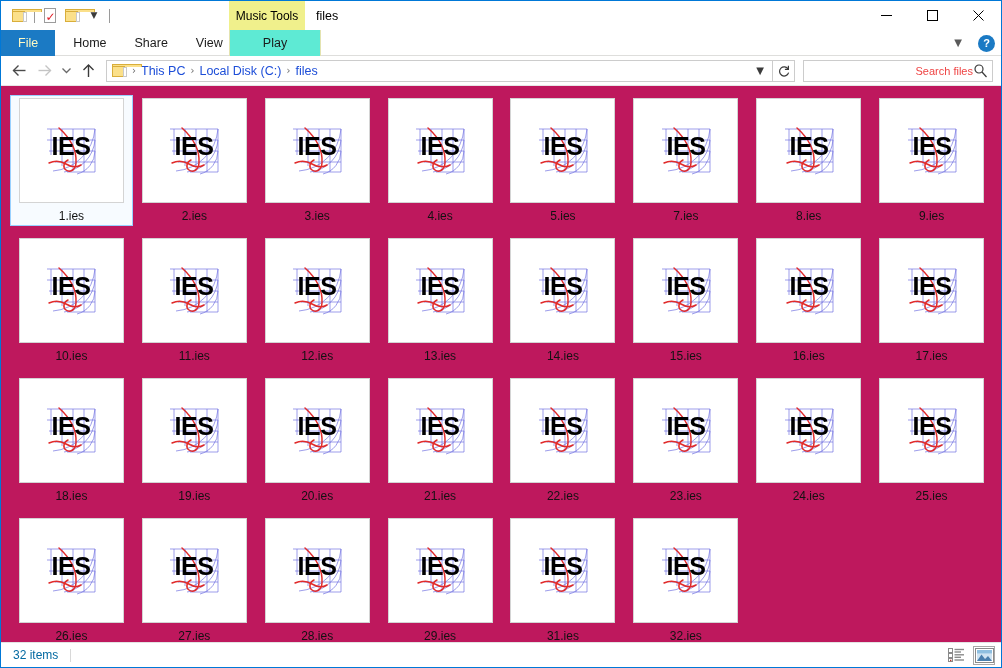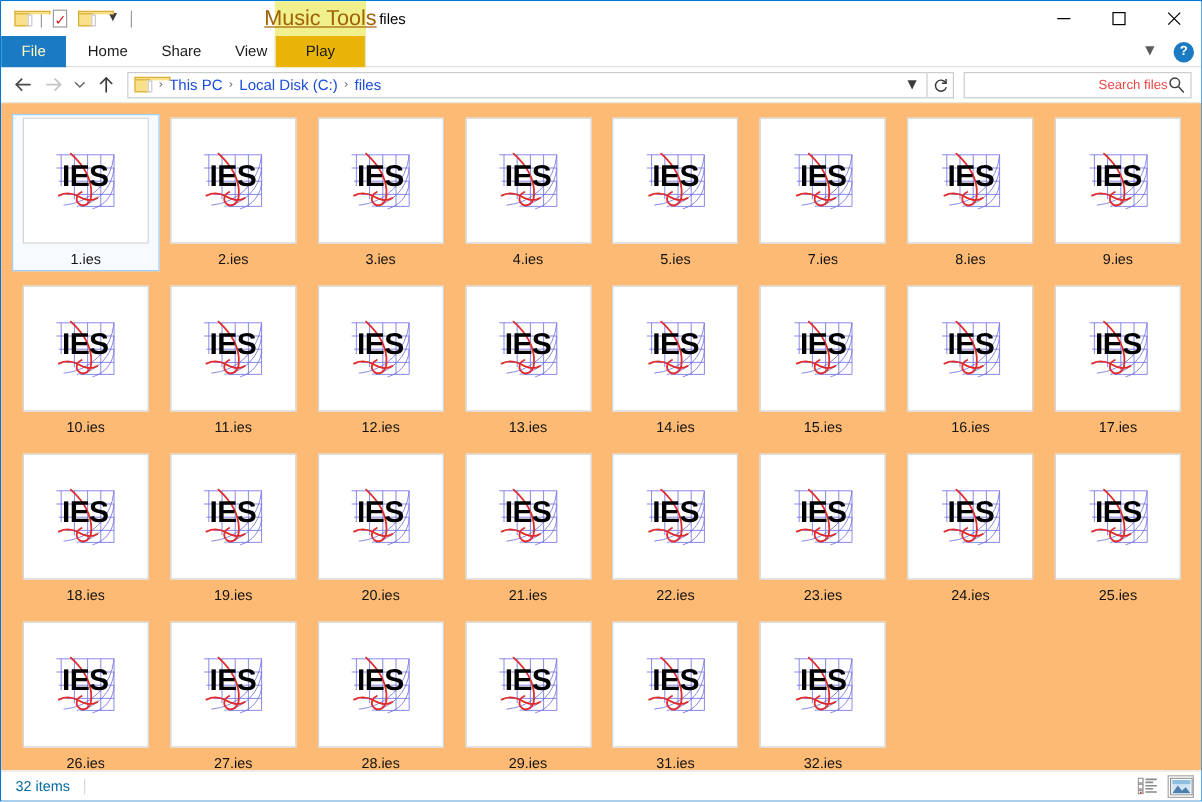--- a/index.html
+++ b/index.html
@@ -68,21 +68,21 @@
     font-family: "DejaVu Sans", sans-serif;
   }
 
   .ctx-tabhead {
     position: absolute; left: 228px; top: 0;
     width: 76px; height: 29px;
     background: #f0f08c;
     display: flex; align-items: center; justify-content: center;
   }
   .ctx-tabhead span {
-    font-size: 18px; color: #a16207; white-space: nowrap; text-decoration: underline;
+    font-size: 12px; color: #000000; white-space: nowrap;
   }
   .win-title {
     position: absolute; left: 315px; top: 0; height: 29px;
     display: flex; align-items: center;
     font-size: 12.5px; color: #000000;
   }
   .wincontrols {
     position: absolute; right: 0; top: 0;
     display: flex; height: 29px;
   }
@@ -107,23 +107,23 @@
     font-size: 12.5px; color: #1b1b1b;
     height: 26px;
   }
   .tab.file {
     background: #1b7ac4; color: #fef9c3;
     padding: 0 17px; margin-right: 4px;
   }
   .tab.ctx-child {
     border-left: 1px solid #e3e3b0;
     border-right: 1px solid #e3e3b0;
-    background: #eab308;
+    background: #5eead4;
     position: absolute; left: 228px; top: 0;
-    width: 76px; justify-content: center; padding: 0;
+    width: 92px; justify-content: center; padding: 0;
     box-sizing: border-box;
   }
   .ribbon-right {
     position: absolute; right: 6px; top: 0;
     height: 26px; display: flex; align-items: center; gap: 12px;
   }
   .chev-down {
     font-size: 10px; color: #5a5a5a; line-height: 1;
     font-family: "DejaVu Sans", sans-serif;
     padding: 0 4px;
@@ -181,21 +181,21 @@
     border: 1px solid #cccccc; background: #ffffff;
     display: flex; align-items: center;
     padding: 0 4px 0 8px;
   }
   .searchbox .ph {
     flex: 1; font-size: 11px; color: #ef4444; text-align: right;
   }
 
   
   .content {
-    flex: 1; background: #fdba74;
+    flex: 1; background: #be185d;
     padding: 9px 8px 0 9px;
     overflow: hidden;
   }
   .grid {
     display: grid;
     grid-template-columns: repeat(8, 1fr);
     row-gap: 9px;
     column-gap: 0px;
   }
   .tile {

